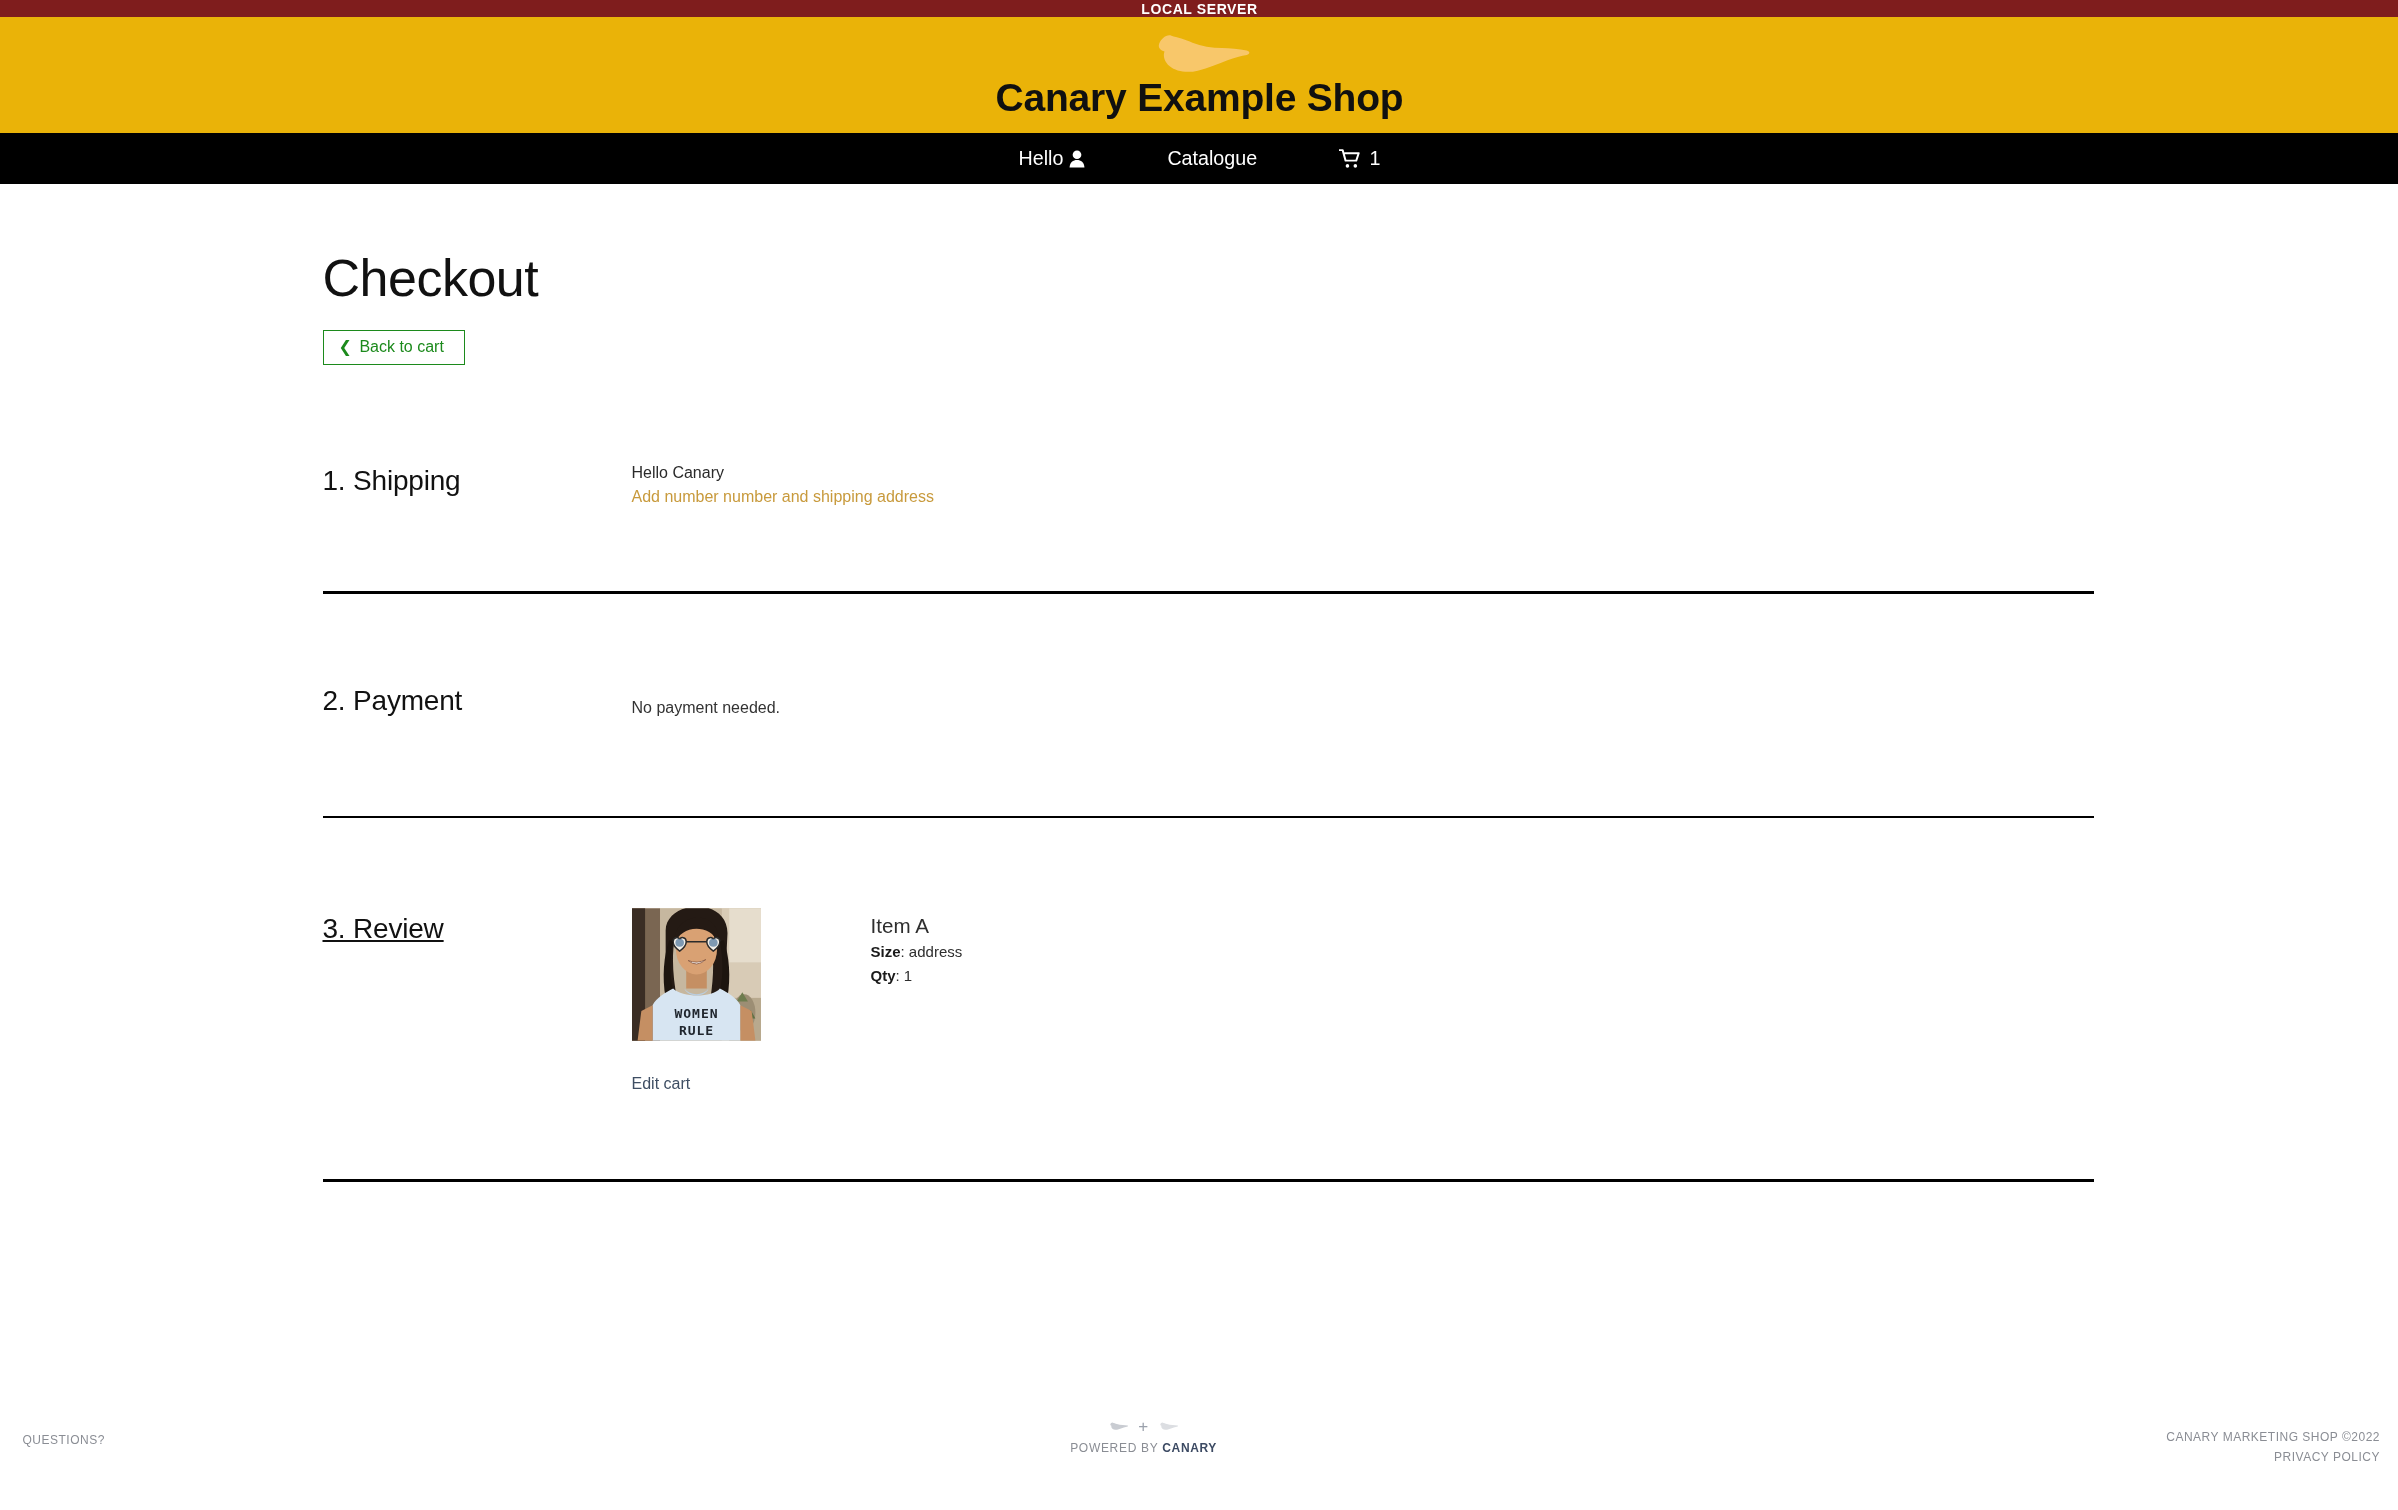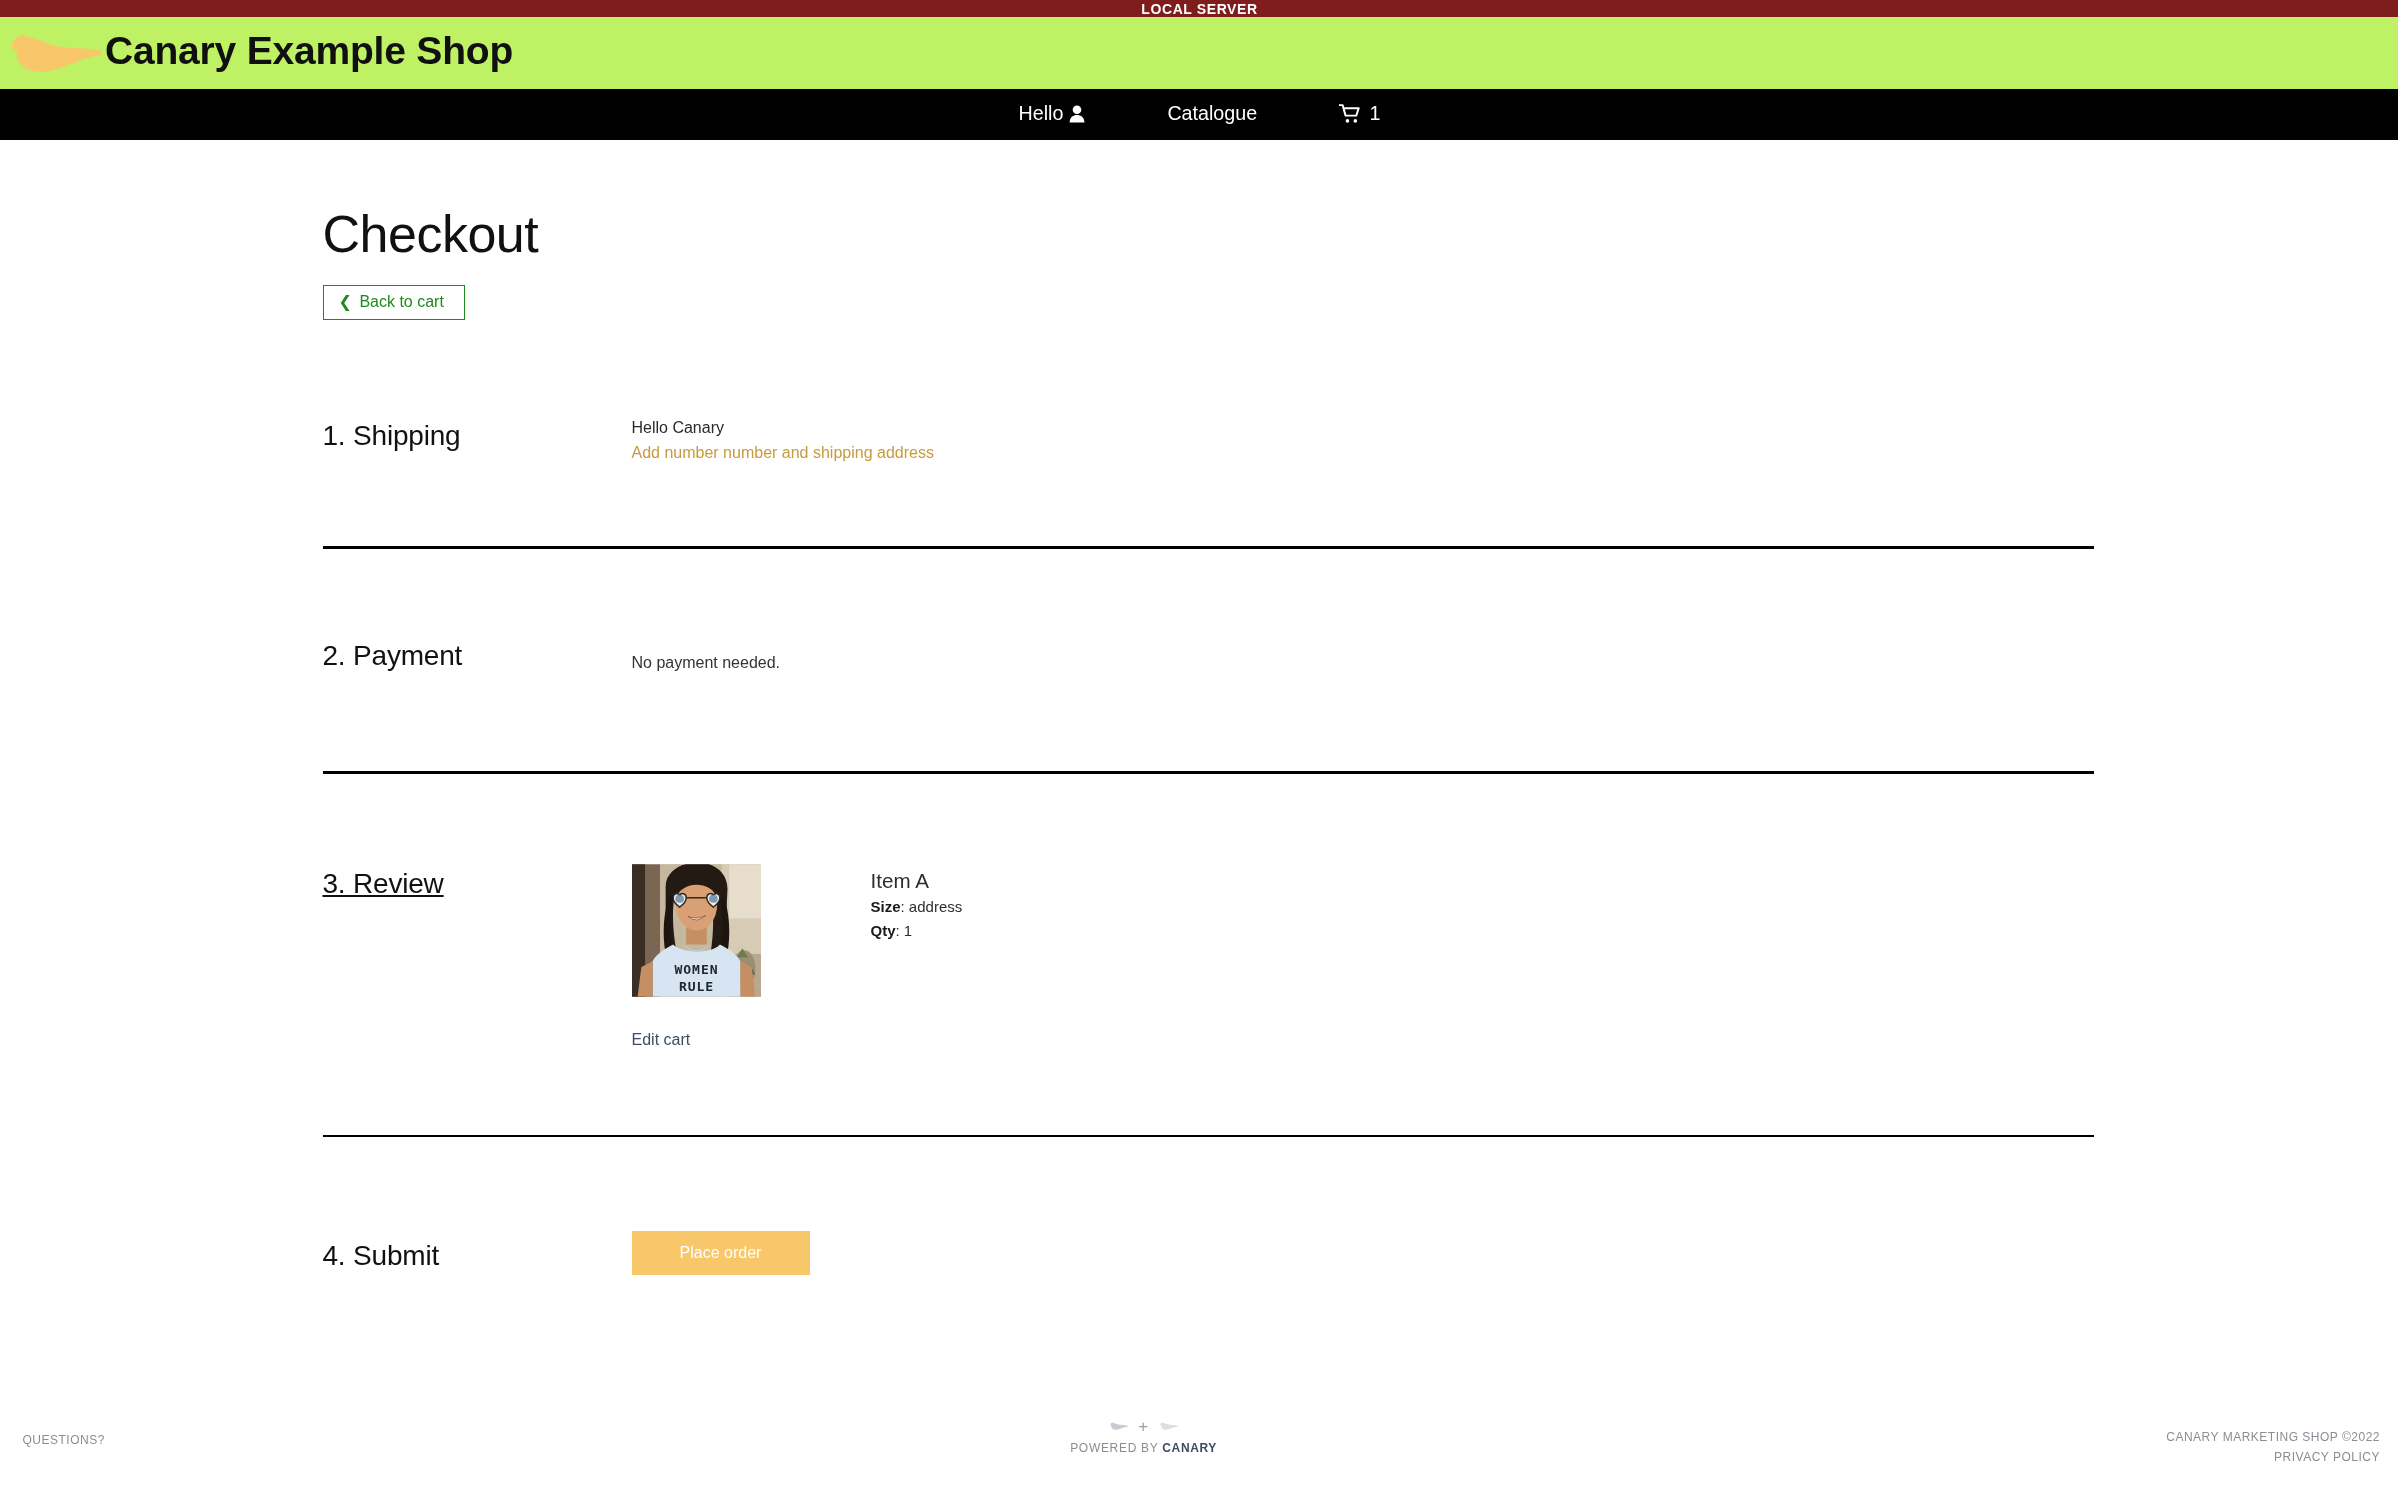--- a/index.html
+++ b/index.html
@@ -27,25 +27,25 @@
     letter-spacing: 0.6px;
     display: flex;
     align-items: center;
     justify-content: center;
     width: 100%;
   }
 
   
   .brand-header {
     width: 100%;
-    background: #bef264;
+    background: #eab308;
     padding-top: 7.5px;
     padding-bottom: 13px;
     display: flex;
-    flex-direction: row;
+    flex-direction: column;
     align-items: center;
   }
   .brand-logo {
     width: 105px;
     height: 51px;
     display: block;
   }
   .brand-title {
     font-size: 39px;
     font-weight: 600;
@@ -396,26 +396,20 @@
           <div class="item-attr">
             <b>Qty</b><span>: </span><span>1</span>
           </div>
         </div>
 
       </div>
     </section>
     <div class="divider divider-review"></div>
 
     
-    <section class="section" id="section-submit">
-      <div class="section-head">4. Submit</div>
-      <div class="section-body">
-        <button class="place-order">Place order</button>
-      </div>
-    </section>
 
   </div>
 </main>
 
 <footer class="site-footer">
 
   <a class="footer-left">QUESTIONS?</a>
 
   <div class="footer-center">
     <div class="footer-birds">

